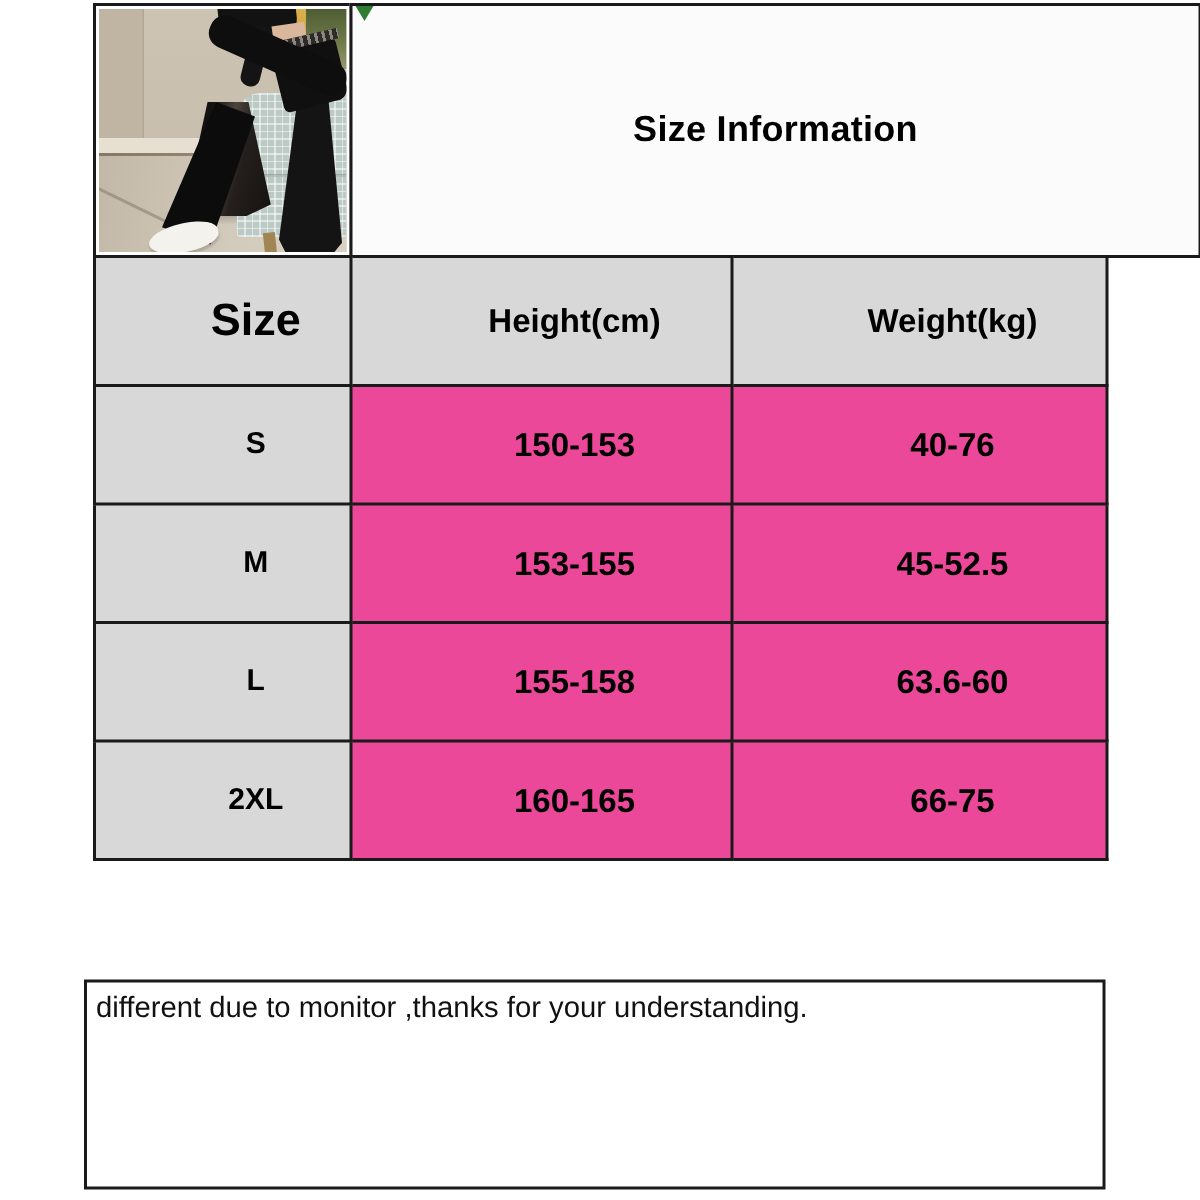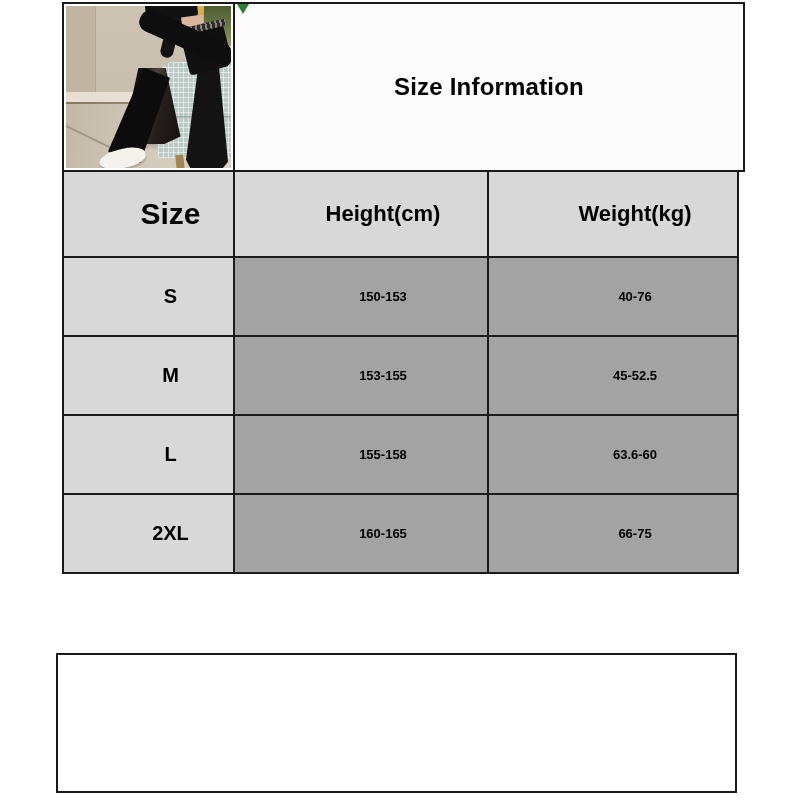--- a/index.html
+++ b/index.html
@@ -63,21 +63,21 @@
     background: #0e0e0e; border-radius: 10px; transform: rotate(24deg);
     transform-origin: right center; z-index: 7; }
   .pants-flare-front { position: absolute; left: 42px; top: 62px; width: 62px; height: 97px;
     clip-path: polygon(58% 0, 100% 10%, 52% 98%, 0 86%);
     background: #0c0c0c; z-index: 8; }
   .sneaker { position: absolute; left: 33px; top: 143px; width: 47px; height: 19px;
     background: #f4f2ed; border-radius: 50% 45% 45% 50%; transform: rotate(-12deg);
     box-shadow: 0 2px 2px rgba(0,0,0,0.18); z-index: 9; }
 
   .title-cell {
-    position: absolute; left: 233px; top: 2px; width: 512px; height: 170px;
+    position: absolute; left: 233px; top: 2px; width: 568px; height: 170px;
     border: 2px solid #1a1a1a; background: #fbfbfb;
     display: flex; align-items: center; justify-content: center;
   }
   .title-cell .title-text { font-size: 24px; font-weight: bold; letter-spacing: 0.2px; }
   .corner-triangle { position: absolute; left: 237px; top: 4px; width: 0; height: 0;
     border-left: 6px solid transparent; border-right: 6px solid transparent;
     border-top: 10px solid #2e7d32; z-index: 10; }
 
   
   table.size-table {
@@ -87,21 +87,21 @@
   table.size-table td, table.size-table th { border: 2px solid #1a1a1a; text-align: center; vertical-align: middle; padding-left: 44px; }
   table.size-table col.c-size { width: 171px; }
   table.size-table col.c-height { width: 254px; }
   table.size-table col.c-weight { width: 250px; }
   tr.header-row { height: 86px; }
   tr.data-row { height: 79px; }
   .hdr-bg { background: #d8d8d8; }
   th.size-head { font-size: 30px; font-weight: bold; }
   th.col-head { font-size: 22px; font-weight: bold; }
   td.size-cell { font-size: 20px; font-weight: bold; background: #d8d8d8; }
-  td.val-cell { font-size: 13px; font-weight: bold; background: #a3a3a3; }
+  td.val-cell { font-size: 22px; font-weight: bold; background: #ec4899; }
 
   
   .attention-box {
     position: absolute; left: 56px; top: 653px; width: 681px; height: 140px;
     border: 2px solid #1a1a1a; background: #fff; padding: 3px 6px;
     font-size: 19.5px; line-height: 28px; color: #111;
   }
   .attention-box div { white-space: nowrap; }
 </style>
 </head>
@@ -171,15 +171,16 @@
     </tr>
     <tr class="data-row">
       <td class="size-cell">2XL</td>
       <td class="val-cell">160-165</td>
       <td class="val-cell">66-75</td>
     </tr>
   </tbody>
     </table>
 
   <div class="attention-box">
+    <div>different due to monitor ,thanks for your understanding.</div>
   </div>
 
 </div>
 
 </body></html>

